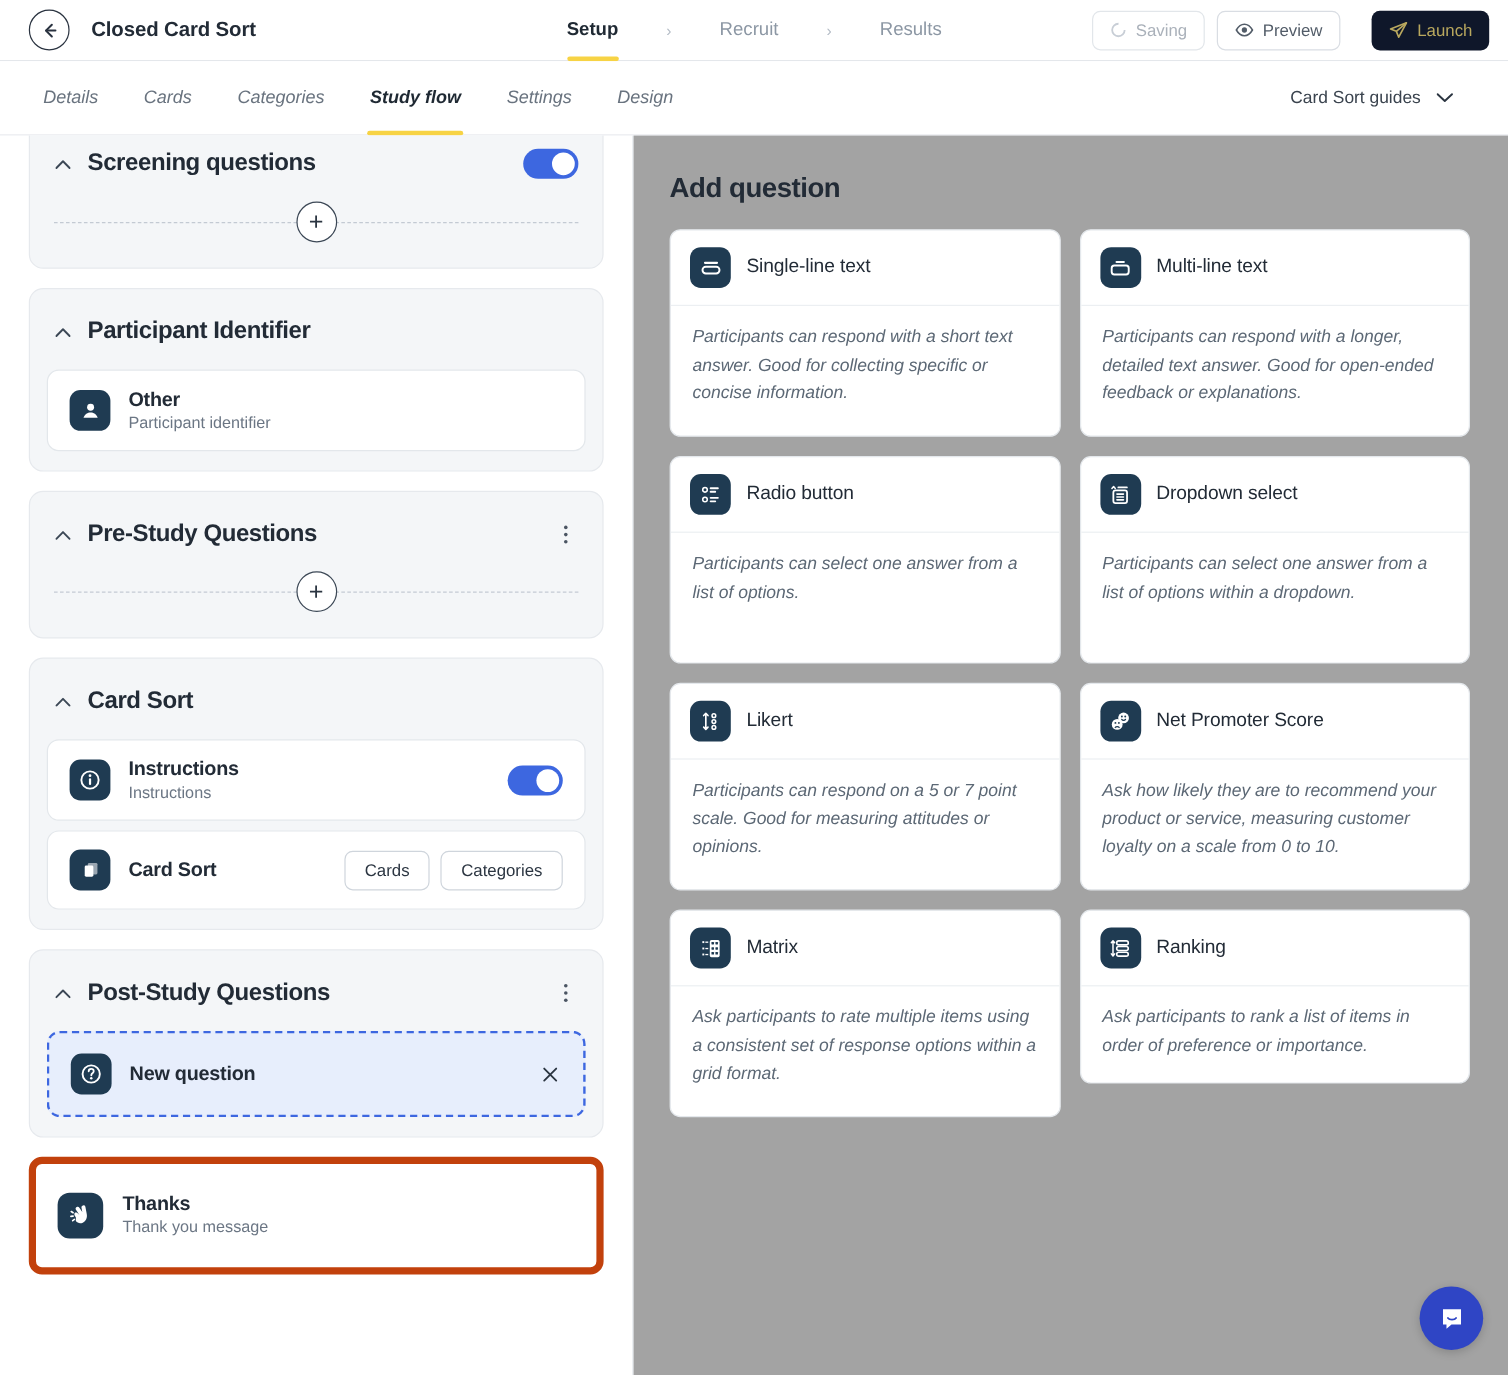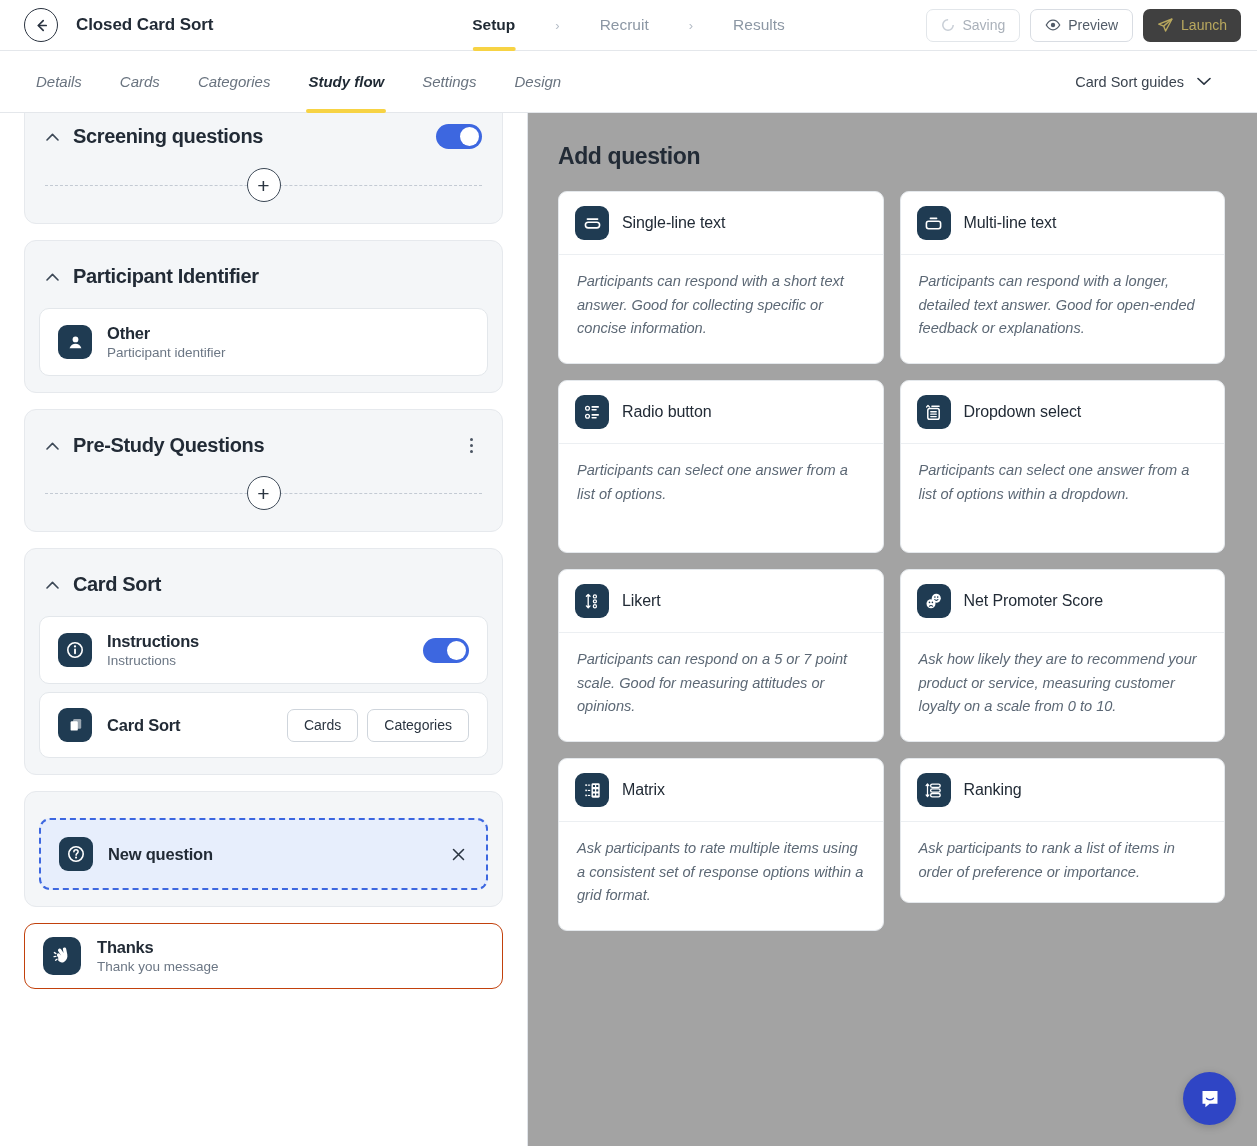--- a/index.html
+++ b/index.html
@@ -46,21 +46,21 @@
   }
   .step-sep { color: #b4bcc6; font-size: 13px; padding: 0 22px; user-select: none; }
   .topbar-actions { margin-left: auto; display: flex; align-items: center; gap: 10px; }
   .btn {
     height: 33px; border-radius: 7px; display: flex; align-items: center;
     gap: 7px; padding: 0 14px; font-size: 14px; cursor: pointer;
     background: #fff; border: 1px solid #d9dde3; color: #4b5563;
   }
   .btn.saving { color: #aab1ba; border-color: #e2e6ea; }
   .btn.preview { color: #525c68; }
-  .btn.launch { background: #404040; border: none; color: #b9a85e; }
+  .btn.launch { background: #0f172a; border: none; color: #b9a85e; margin-left: 16px; }
 
   
   .tabbar {
     height: 62px; flex: 0 0 62px; border-bottom: 1px solid #e4e7eb;
     display: flex; align-items: center; padding: 0 24px 0 36px;
     background: #fff; position: relative;
   }
   .tab {
     font-size: 15px; color: #69737f; cursor: pointer; margin-right: 38px;
     height: 62px; display: flex; align-items: center; position: relative; font-style: italic;
@@ -158,22 +158,22 @@
   .newq-card {
     background: #e7eefc; border: 2px dashed #3d67e0; border-radius: 11px;
     display: flex; align-items: center; gap: 15px;
     padding: 17px 18px; margin-top: 8px; cursor: pointer;
   }
   .close-x {
     margin-left: auto; width: 20px; height: 20px; cursor: pointer;
     display: flex; align-items: center; justify-content: center;
   }
   .standalone-card {
-    background: #fff; border: 1px solid #c2410c; border-radius: 11px;
-    display: flex; align-items: center; gap: 16px; padding: 13px 18px;
+    background: #fff; border: 6px solid #c2410c; border-radius: 11px;
+    display: flex; align-items: flex-start; gap: 16px; padding: 24px 18px;
     margin-bottom: 16px; cursor: pointer;
   }
   .big-icon {
     width: 38px; height: 38px; border-radius: 10px; background: #1f3b52;
     flex: 0 0 38px; display: flex; align-items: center; justify-content: center;
   }
 
   
   .add-q-title {
     font-size: 23px; font-weight: 700; color: #222b36;
@@ -373,20 +373,33 @@
             <span class="item-title solo">Card Sort</span>
           </span>
           <span class="item-right">
             <span class="pill-btn">Cards</span>
             <span class="pill-btn">Categories</span>
           </span>
         </div>
       </div>
 
       <div class="section">
+        <div class="section-head">
+          <span class="chev">
+            <svg width="13" height="8" viewBox="0 0 13 8">
+                <path d="M1 7 L6.5 1.4 L12 7" fill="none" stroke="#3c4856" stroke-width="1.6" stroke-linecap="round" stroke-linejoin="round"></path>
+              </svg>
+          </span>
+          <span class="section-title">Post-Study Questions</span>
+          <span class="kebab">
+              <i></i>
+              <i></i>
+              <i></i>
+            </span>
+        </div>
         <div class="newq-card" style="margin-top:12px;">
           <span class="sq-icon">
             <svg width="20" height="20" viewBox="0 0 20 20">
               <circle cx="10" cy="10" r="7.2" fill="none" stroke="#fff" stroke-width="1.6"></circle>
               <path d="M7.9 7.8 C7.9 6.5 8.9 5.8 10 5.8 C11.2 5.8 12.1 6.6 12.1 7.7 C12.1 9.1 10.6 9.3 10.2 10.4 L10.1 11.2" fill="none" stroke="#fff" stroke-width="1.5" stroke-linecap="round"></path>
               <circle cx="10.05" cy="13.6" r="1.05" fill="#fff"></circle>
             </svg>
           </span>
           <span class="item-text">
             <span class="item-title solo">New question</span>

